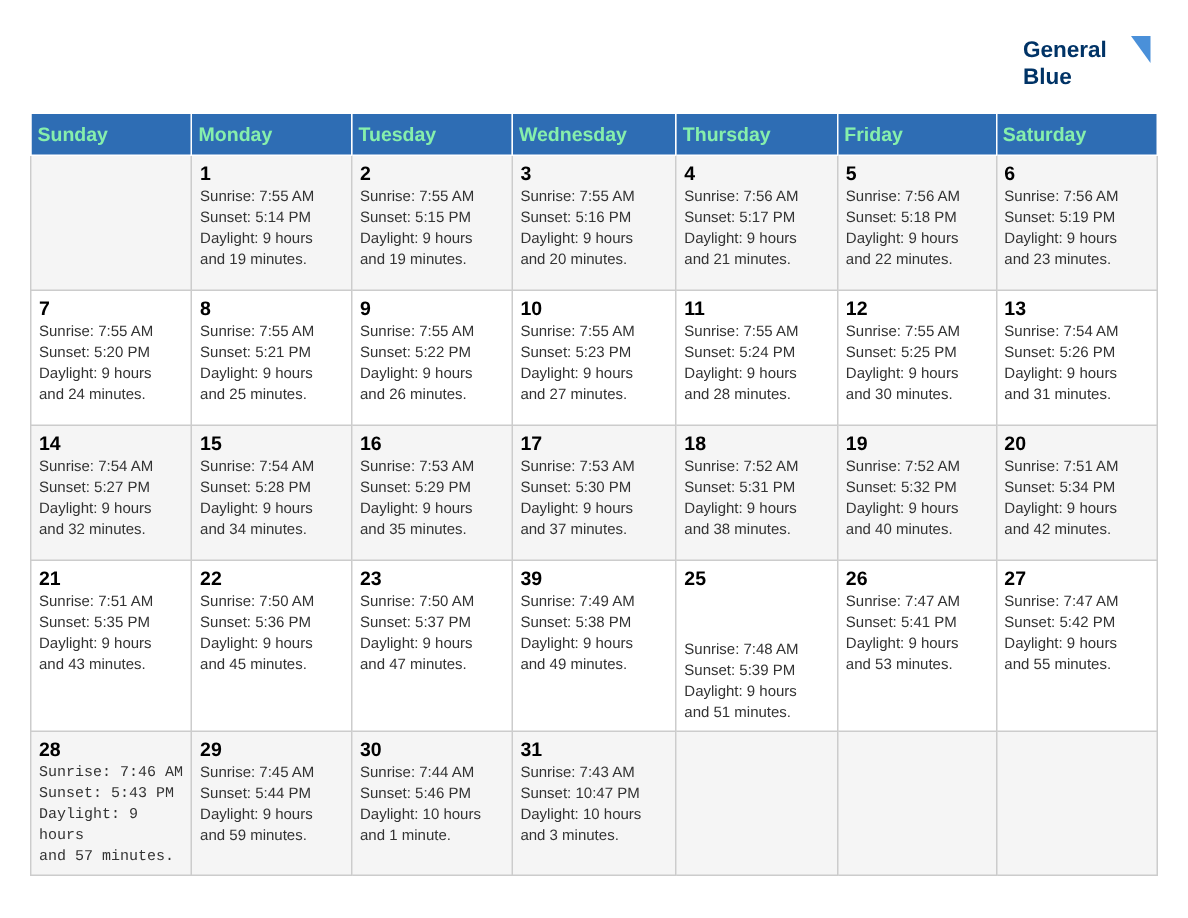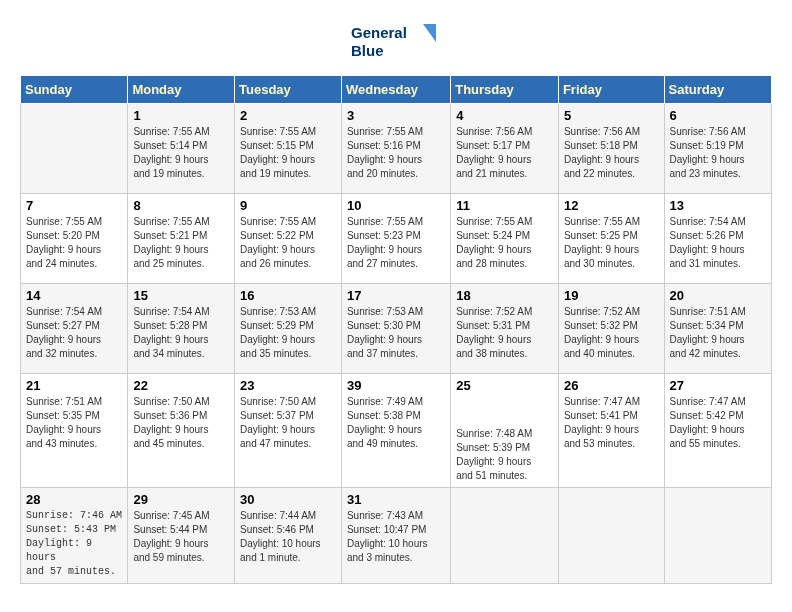--- a/index.html
+++ b/index.html
@@ -5,21 +5,21 @@
     * { box-sizing: border-box; margin: 0; padding: 0; }
     body {
       font-family: Arial, sans-serif;
       background: #fff;
       width: 792px;
       min-height: 612px;
       padding: 20px;
     }
     .header {
       display: flex;
-      justify-content: center;
+      justify-content: flex-end;
       align-items: flex-start;
       margin-bottom: 10px;
     }
     .logo {
       display: flex;
       align-items: center;
       gap: 4px;
     }
     .title-block {
       text-align: right;
@@ -33,21 +33,21 @@
       font-size: 16px;
       color: #444;
     }
     table {
       width: 100%;
       border-collapse: collapse;
       font-size: 11px;
     }
     thead tr th {
       background-color: #2e6db4;
-      color: #fef9c3;
+      color: #86efac;
       padding: 6px 4px;
       text-align: left;
       font-size: 13px;
       font-weight: bold;
       border: 1px solid #fff;
     }
     tbody tr td {
       border: 1px solid #ccc;
       vertical-align: top;
       padding: 4px 5px;

